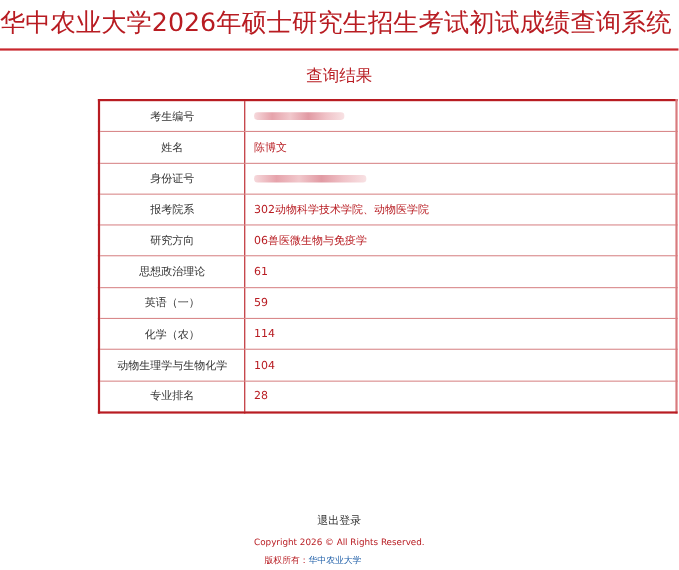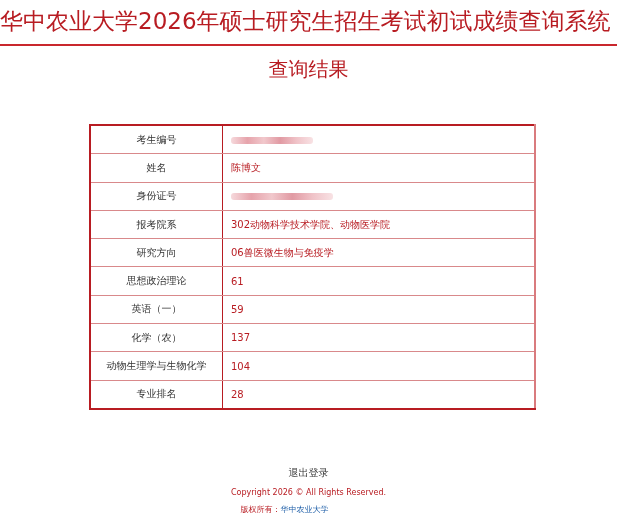--- a/index.html
+++ b/index.html
@@ -2,23 +2,23 @@
 <html><head>
 <meta charset="utf-8">
 <style>
   html, body { margin: 0; padding: 0; background: #fff; }
   body { width: 617px; height: 518px; position: relative; overflow: hidden;
          font-family: "DejaVu Sans", "Liberation Sans", sans-serif; }
   .header-title { position: absolute; left: 0; top: 6px; width: 529px; text-align: left;
                   color: #b81c22; font-size: 23px; line-height: 30px; letter-spacing: 0px; white-space: nowrap; }
   .header-rule { position: absolute; left: 0; top: 44px; width: 617px; height: 2px; background: #c9272d; }
   .section-title { position: absolute; left: 0; top: 58px; width: 617px; text-align: center;
-                   color: #b81c22; font-size: 20px; line-height: 22px; }
-  table.result { position: absolute; left: 89px; top: 90px; width: 447px; border-collapse: collapse;
-                 border: 2px solid #b81c22; border-right-color: #d97b7e; table-layout: fixed; margin-top: 34px; }
+                   color: #b81c22; font-size: 15px; line-height: 22px; }
+  table.result { position: absolute; left: 89px; top: 90px; width: 527px; border-collapse: collapse;
+                 border: 2px solid #b81c22; border-right-color: #d97b7e; table-layout: fixed; }
   table.result td { height: 27.3px; padding: 0; border-bottom: 1px solid #d9898b; font-size: 10px; }
   table.result td.lbl { width: 131px; text-align: center; color: #333; border-right: 1px solid #b81c22; }
   table.result td.val { padding-left: 8px; color: #b81c22; }
   .masked { display: inline-block; height: 7px; border-radius: 3px;
             background: linear-gradient(90deg, #f6d9dc 0%, #e6a3ab 20%, #f1c8cc 40%, #e19aa3 60%, #f0c3c8 80%, #f8e2e4 100%); vertical-align: middle; }
   .footer-logout { position: absolute; left: 0; top: 466px; width: 617px; text-align: center; font-size: 10px; color: #333; }
   .footer-copy { position: absolute; left: 0; top: 488px; width: 617px; text-align: center; font-size: 8px; color: #b81c22; }
   .footer-owner { position: absolute; left: 0; top: 504px; width: 569px; text-align: center; font-size: 8px; color: #b81c22; }
   .footer-owner a { color: #1f5fa8; text-decoration: none; }
 </style>
@@ -54,21 +54,21 @@
     <tr>
       <td class="lbl">思想政治理论</td>
       <td class="val">61</td>
     </tr>
     <tr>
       <td class="lbl">英语（一）</td>
       <td class="val">59</td>
     </tr>
     <tr>
       <td class="lbl">化学（农）</td>
-      <td class="val">137</td>
+      <td class="val">114</td>
     </tr>
     <tr>
       <td class="lbl">动物生理学与生物化学</td>
       <td class="val">104</td>
     </tr>
     <tr>
       <td class="lbl">专业排名</td>
       <td class="val">28</td>
     </tr>
   </tbody>

